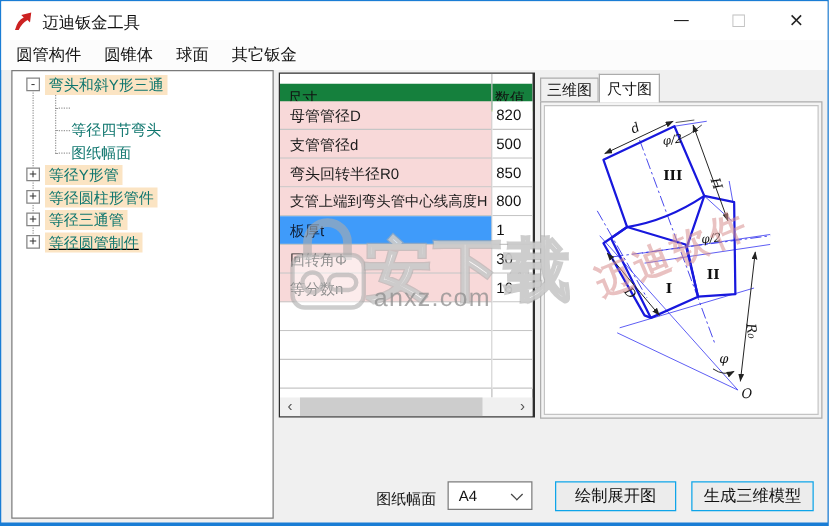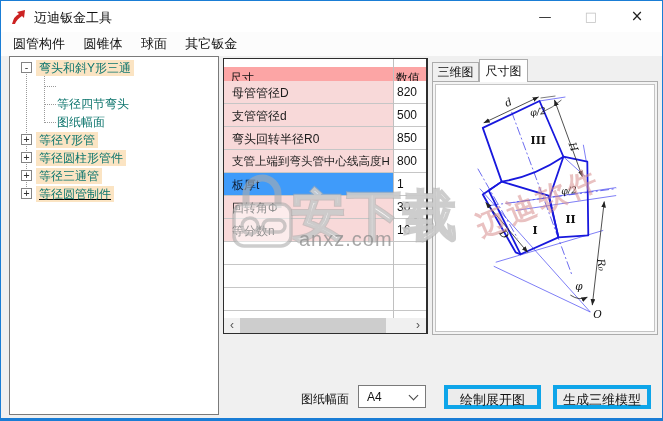--- a/index.html
+++ b/index.html
@@ -33,21 +33,21 @@
   .tree-label.sel { color:#2440cf; }
   .expander { position:absolute; width:11px; height:11px; background:#fff; border:1px solid #848484;
               font-size:10px; line-height:9px; text-align:center; color:#333; left:11px;
               font-family:"DejaVu Sans Mono",monospace; }
   .vline { position:absolute; border-left:1px dotted #9a9a9a; width:0; }
   .hdash { position:absolute; border-top:1px dotted #9a9a9a; height:0; }
 
   
   .ptable { position:absolute; left:222px; top:57px; width:205px; height:276px; background:#fff;
             border:1px solid #2e2e2e; border-right:2px solid #2e2e2e; font-size:12px; overflow:hidden; }
-  .thead { position:absolute; left:0; top:8px; width:100%; height:22px; background:#fca5a5;
+  .thead { position:absolute; left:0; top:8px; width:100%; height:22px; background:#15803d;
            border-bottom:1px solid #84cc16; }
   .th1 { position:absolute; left:6px; top:3px; color:#111; }
   .th2 { position:absolute; left:172px; top:3px; color:#111; }
   .col-div { position:absolute; left:169px; top:0; bottom:15px; width:1px; background:#c0c0c0; }
   .trow { position:absolute; left:0; width:100%; height:23px; }
   .tcell-l { position:absolute; left:0; top:0; width:169px; height:23px; background:#f8d9d9;
              border-bottom:1px solid #c6c6c6; padding:4px 0 0 8px; color:#1c1c1c; white-space:nowrap; overflow:hidden; }
   .tcell-l.empty { background:#fff; }
   .tcell-l.selected { background:#3f9bfa; color:#101d33; }
   .tcell-v { position:absolute; left:170px; top:0; width:33px; height:23px; background:#fff;
@@ -69,21 +69,21 @@
   .drawarea { position:absolute; left:434px; top:83px; width:220px; height:248px; background:#fff;
               border:1px solid #c4c4c4; }
   .drawarea svg { position:absolute; left:0; top:0; }
 
   
   .paper-label { position:absolute; left:300px; top:390px; font-size:12px; color:#111;text-align:center; }
   .combo { position:absolute; left:357px; top:384px; width:68px; height:23px; background:#fff;
            border:1px solid #7a7a7a; font-size:12px; color:#111; padding:4px 0 0 8px; }
   .combo .chev { position:absolute; right:8px; top:6px; width:7px; height:7px;
                  border-right:1px solid #444; border-bottom:1px solid #444; transform:rotate(45deg); }
-  .btn { position:absolute; top:384px; height:24px; background:#ececec; border:4px solid #0ea5e9;
+  .btn { position:absolute; top:384px; height:24px; background:#ececec; border:1px solid #0ea5e9;
          font-size:13px; color:#111; text-align:center; line-height:22px;font-family:Liberation Serif, serif; }
   .btn.draw { left:443px; width:97px; }
   .btn.model { left:552px; width:98px; }
 
   
   .wm { position:absolute; left:226px; top:165px; width:236px; height:100px; z-index:50; pointer-events:none; }
   .wm-chars { position:absolute; left:64px; top:14px; font-size:54px; font-weight:700; letter-spacing:2px;
               color:rgba(255,255,255,0.85); -webkit-text-stroke:2px rgba(172,172,172,0.6);
               font-family:"Liberation Sans",sans-serif; }
   .wm-site { position:absolute; left:72px; top:62px; font-size:20px; letter-spacing:1px;

